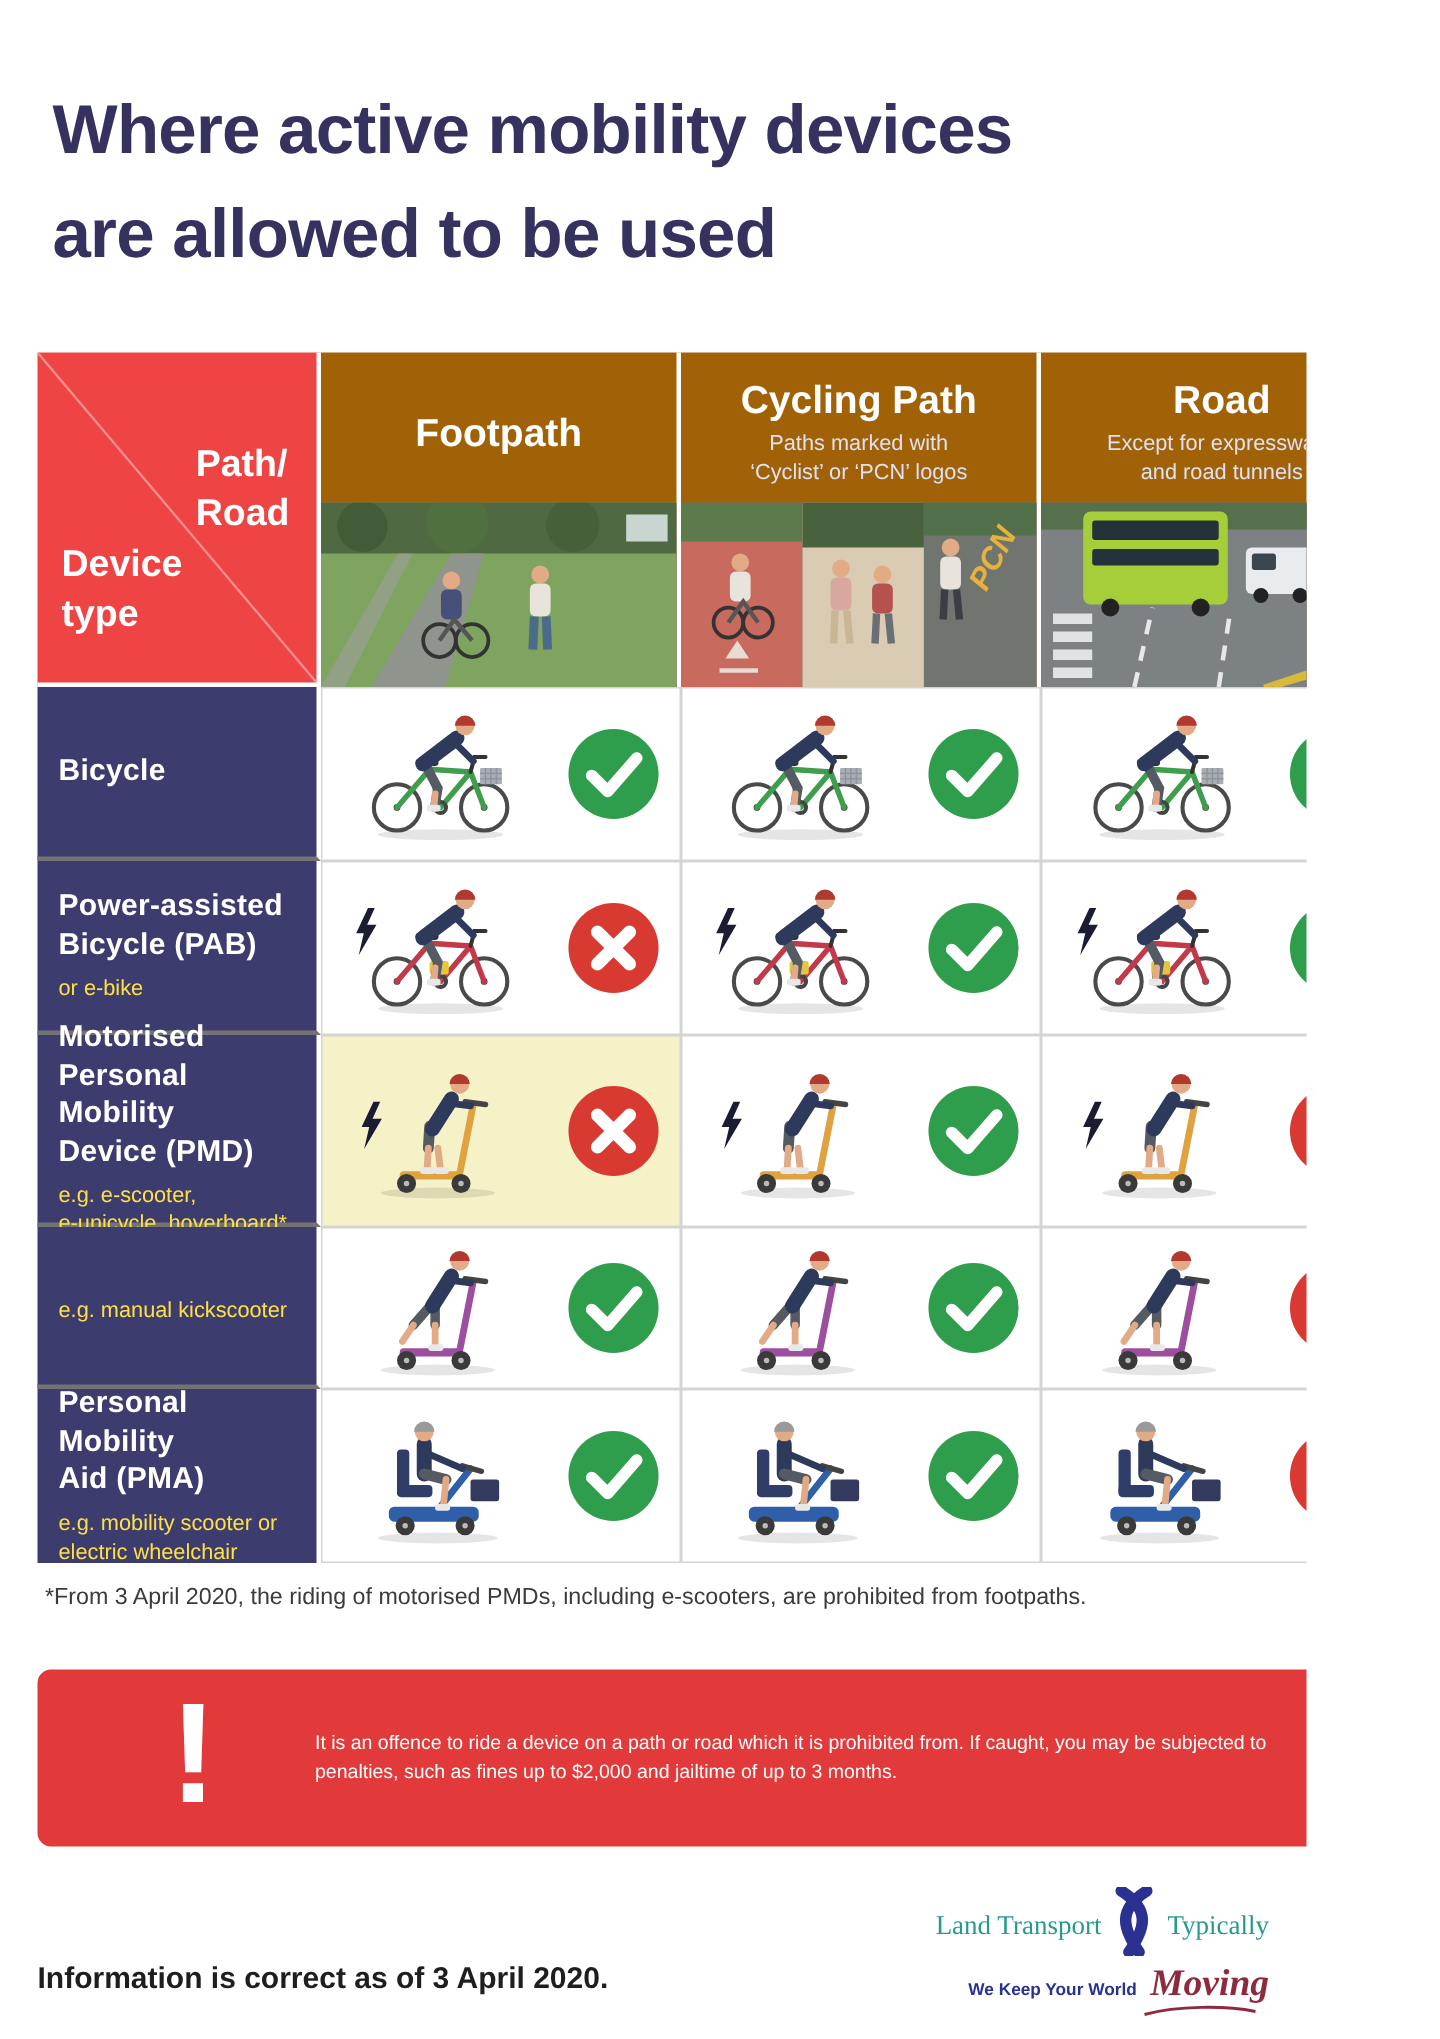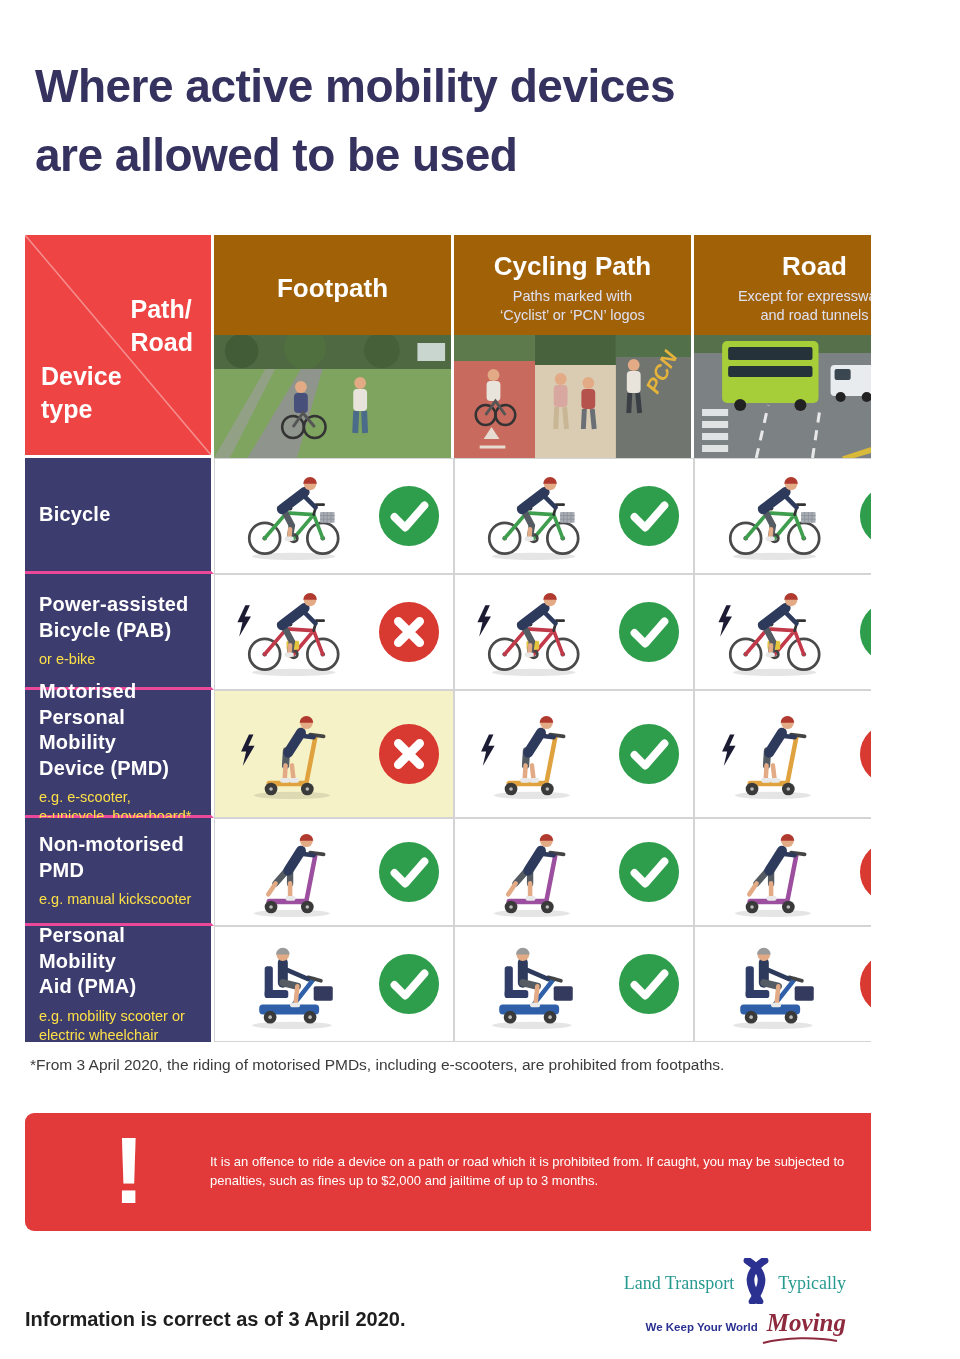--- a/index.html
+++ b/index.html
@@ -24,21 +24,21 @@
 
   .hcell { background:#a16207; border-right:3px solid #fff; display:flex; flex-direction:column; }
   .hcell.last { border-right:none; }
   .htext { height:100px; display:flex; flex-direction:column; justify-content:center; align-items:center;
            text-align:center; gap:5px; padding-top:6px; }
   .htitle { color:#fff; font-size:26px; font-weight:700; }
   .hsub { color:#dfe0f2; font-size:14.5px; line-height:1.3; }
   .hphoto { flex:1; overflow:hidden; background:#6b6b6b; }
   .hphoto svg { display:block; width:100%; height:100%; }
 
-  .rlabel { background:#3d3c6e; border-right:3px solid #fff; border-bottom:3px solid #ec4899;
+  .rlabel { background:#3d3c6e; border-right:3px solid #fff; border-bottom:3px solid #737373;
             display:flex; flex-direction:column; justify-content:center; padding:8px 8px 8px 14px; }
   .rlabel.last { border-bottom:none; }
   .rtitle { color:#fff; font-size:20px; font-weight:700; line-height:1.28; letter-spacing:0.2px; }
   .rsub { color:#fde047; font-size:14.5px; line-height:1.3; margin-top:7px; }
 
   .dcell { background:#fff; border:1px solid #d4d4d4; display:flex; align-items:center;
            justify-content:center; gap:28px; padding-left:4px; }
   .dcell.hl { background:#f6f2c8; }
   .dev svg, .mark svg { display:block; }
 
@@ -472,22 +472,20 @@
           </svg>
         </span>
         <span class="mark">
           <svg width="62" height="62" viewBox="0 0 64 64">
             <circle cx="32" cy="32" r="31" fill="#d83931"></circle>
             <path d="M21 21 L43 43 M43 21 L21 43" stroke="#fff" stroke-width="9" stroke-linecap="round"></path>
           </svg>
         </span>
       </div>
       <div class="rlabel">
-        <div class="rtitle pre">Non-motorised
-PMD</div>
         <div class="rsub pre">e.g. manual kickscooter</div>
       </div>
       <div class="dcell">
         <span class="dev">
           <svg width="118" height="95" viewBox="0 0 130 100">
             <ellipse cx="66" cy="95" rx="42" ry="4" fill="rgba(0,0,0,0.10)"></ellipse>
             <rect x="38" y="79" width="46" height="6" rx="3" fill="#9c4f9e"></rect>
             <path d="M82 81 L92 30" stroke="#9c4f9e" stroke-width="5" stroke-linecap="round"></path>
             <path d="M86 28 L101 30" stroke="#444" stroke-width="4" stroke-linecap="round"></path>
             <circle cx="43" cy="88" r="7" fill="#3a3a3a"></circle>

